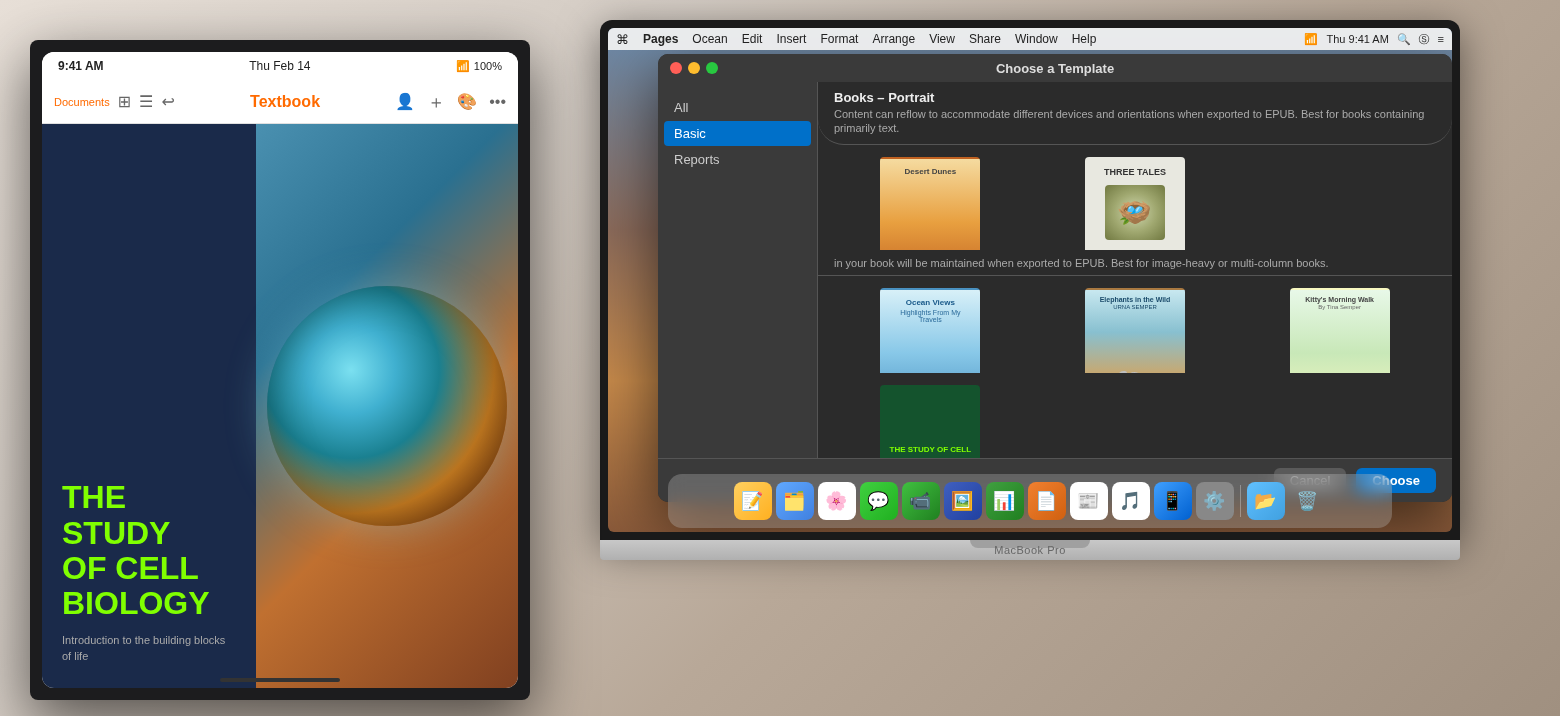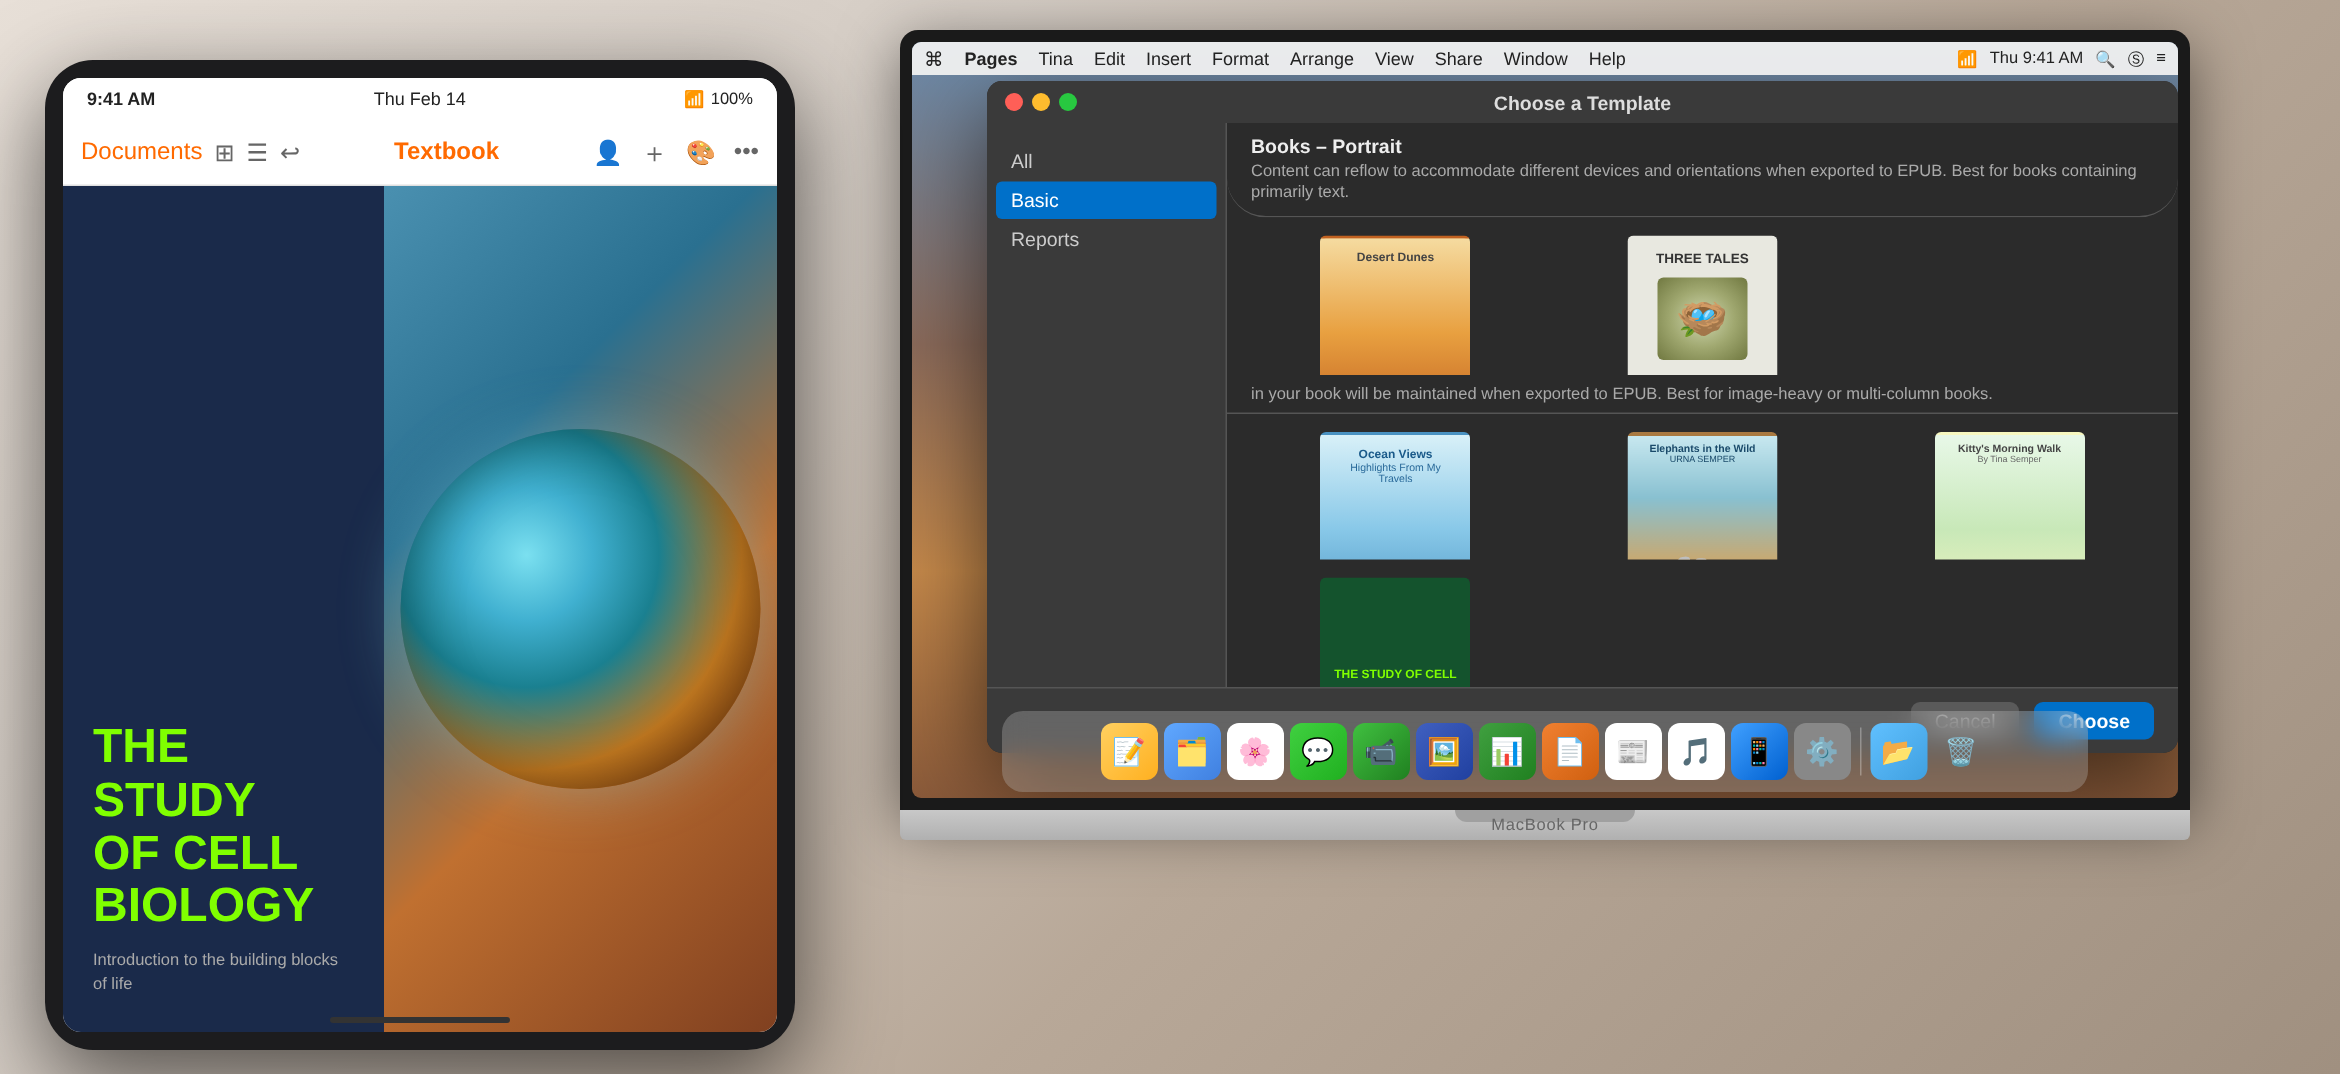--- a/index.html
+++ b/index.html
@@ -287,21 +287,21 @@
     }
 
     
     .ipad {
       position: absolute;
       left: 30px;
       top: 40px;
       width: 500px;
       height: 660px;
       background: #1c1c1e;
-      border-radius: 32px;
+      border-radius: 8px;
       padding: 12px;
       box-shadow: 0 20px 60px rgba(0,0,0,0.6);
       z-index: 5;
     }
     .ipad-screen {
       background: white;
       border-radius: 12px;
       overflow: hidden;
       width: 100%;
       height: 100%;
@@ -335,21 +335,21 @@
       height: 44px;
       background: white;
       border-bottom: 1px solid #e0e0e0;
       display: flex;
       align-items: center;
       padding: 0 12px;
       gap: 8px;
     }
     .ipad-toolbar-btn {
       color: #ff6a00;
-      font-size: 16px;
+      font-size: 11px;
       font-weight: 500;
     }
     .ipad-toolbar-title {
       font-size: 16px;
       font-weight: 600;
       color: #ff6a00;
       margin: 0 auto;
     }
     .ipad-toolbar-icons {
       display: flex;
@@ -421,21 +421,21 @@
 <body>
 
 <div class="macbook">
   <div class="macbook-screen-bezel">
     <div class="macbook-screen">
 
       <div class="mac-menubar">
         <div class="mac-menubar-left">
           <span class="apple-logo">⌘</span>
           <span class="menu-item-bold">Pages</span>
-          <span class="menu-item">Tina</span>
+          <span class="menu-item">Ocean</span>
           <span class="menu-item">Edit</span>
           <span class="menu-item">Insert</span>
           <span class="menu-item">Format</span>
           <span class="menu-item">Arrange</span>
           <span class="menu-item">View</span>
           <span class="menu-item">Share</span>
           <span class="menu-item">Window</span>
           <span class="menu-item">Help</span>
         </div>
         <div class="mac-menubar-right">

